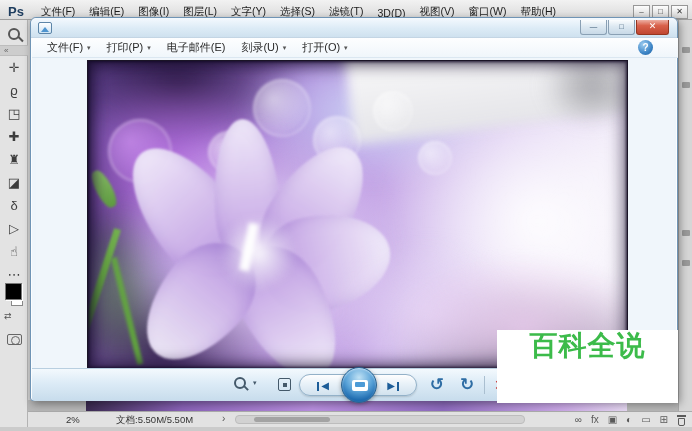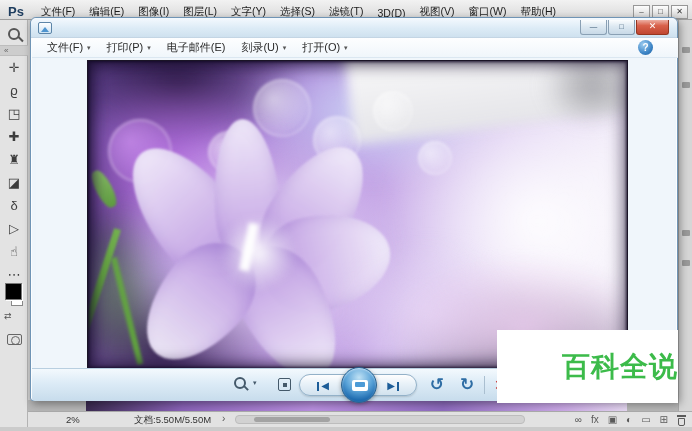--- a/index.html
+++ b/index.html
@@ -27,21 +27,21 @@
 #quickmask::after{content:"";position:absolute;left:3px;top:1px;width:7px;height:7px;border:1px solid #666;border-radius:50%}
 
 #ps-dock{right:0;top:20px;width:14px;height:411px;background:#d6d6d6;border-left:1px solid #a9a9a9;z-index:1}
 .dock-mark{left:3px;width:8px;height:6px;background:#9a9a9a;border-radius:1px}
 
 #pasteboard{left:28px;top:400px;width:650px;height:11px;background:#b7b7b7;z-index:1}
 #canvas-sliver{left:58px;top:0;width:541px;height:11px;background:linear-gradient(100deg,#3a2a50,#8a63b8 18%,#b98fe0 42%,#8f6cc0 66%,#caa8e6 88%,#e6d8f2)}
 
 #ps-statusbar{left:28px;top:411px;width:664px;height:16px;background:#e2e2e2;border-top:1px solid #ababab;font-size:9.5px;color:#333;z-index:1}
 #zoom-level{left:38px;top:2px}
-#doc-info{left:106px;top:2px}
+#doc-info{left:88px;top:2px}
 #status-expander{left:194px;top:1px;color:#555;font-size:10px}
 #hscroll-track{left:207px;top:3px;width:290px;height:9px;background:#d2d2d2;border:1px solid #bdbdbd;border-radius:4px}
 #hscroll-thumb{left:18px;top:1px;width:76px;height:5px;background:#a3a3a3;border-radius:3px}
 #layers-row{right:6px;top:1px;display:flex;gap:9px;align-items:center;height:14px;color:#5a5a5a;font-size:10px}
 .lr-ic{line-height:14px}
 #trash-icon{position:relative;width:9px;height:11px}
 #trash-icon i{position:absolute;left:1px;top:3px;width:7px;height:8px;border:1px solid #5a5a5a;border-radius:0 0 2px 2px}
 #trash-icon b{position:absolute;left:0;top:0;width:9px;height:2px;background:#5a5a5a}
 #ps-bottomstrip{left:0;top:427px;width:692px;height:4px;background:#cbcbcb;z-index:1}
 
@@ -85,21 +85,21 @@
 #vt-play{left:309px;top:-2px;width:36px;height:36px;border-radius:50%;background:radial-gradient(circle at 50% 28%,#bfe1f4,#5aa3d8 45%,#1f6cb0 75%,#15588f);border:1px solid #2a628f;box-shadow:0 1px 4px rgba(0,0,0,.35),inset 0 1px 2px rgba(255,255,255,.6);z-index:2}
 #vt-play-screen{position:absolute;left:10px;top:12px;width:16px;height:11px;background:#fff;border-radius:2px}
 #vt-play-screen::after{content:"";position:absolute;left:3px;top:2px;width:10px;height:5px;background:#4d9bd6;border-radius:1px}
 .vt-rot{top:6px;font-size:17px;font-weight:bold;color:#2e6da4;line-height:20px}
 #vt-rot-ccw{left:398px}
 #vt-rot-cw{left:428px}
 #vt-sep{left:452px;top:7px;width:1px;height:18px;background:#aabfd0}
 #vt-delete{left:462px;top:7px;font-size:14px;font-weight:bold;color:#c9302c;line-height:18px}
 
 
-#watermark{left:497px;top:330px;width:181px;height:73px;background:#fff;z-index:30;display:flex;flex-direction:row;align-items:center;justify-content:flex-end}
+#watermark{left:497px;top:330px;width:181px;height:73px;background:#fff;z-index:30;display:flex;flex-direction:column;align-items:center;justify-content:flex-start}
 #wm-title{font-size:28px;font-weight:bold;letter-spacing:1px;color:#3cbb4a;line-height:32px}
 #wm-sub{font-size:15px;color:#9d9d9d;letter-spacing:2px;margin-top:3px}
 </style>
 </head>
 <body>
 
 <div id="stage">
 
   <div class="abs" id="ps-menubar">
     <span id="ps-logo">Ps</span>

